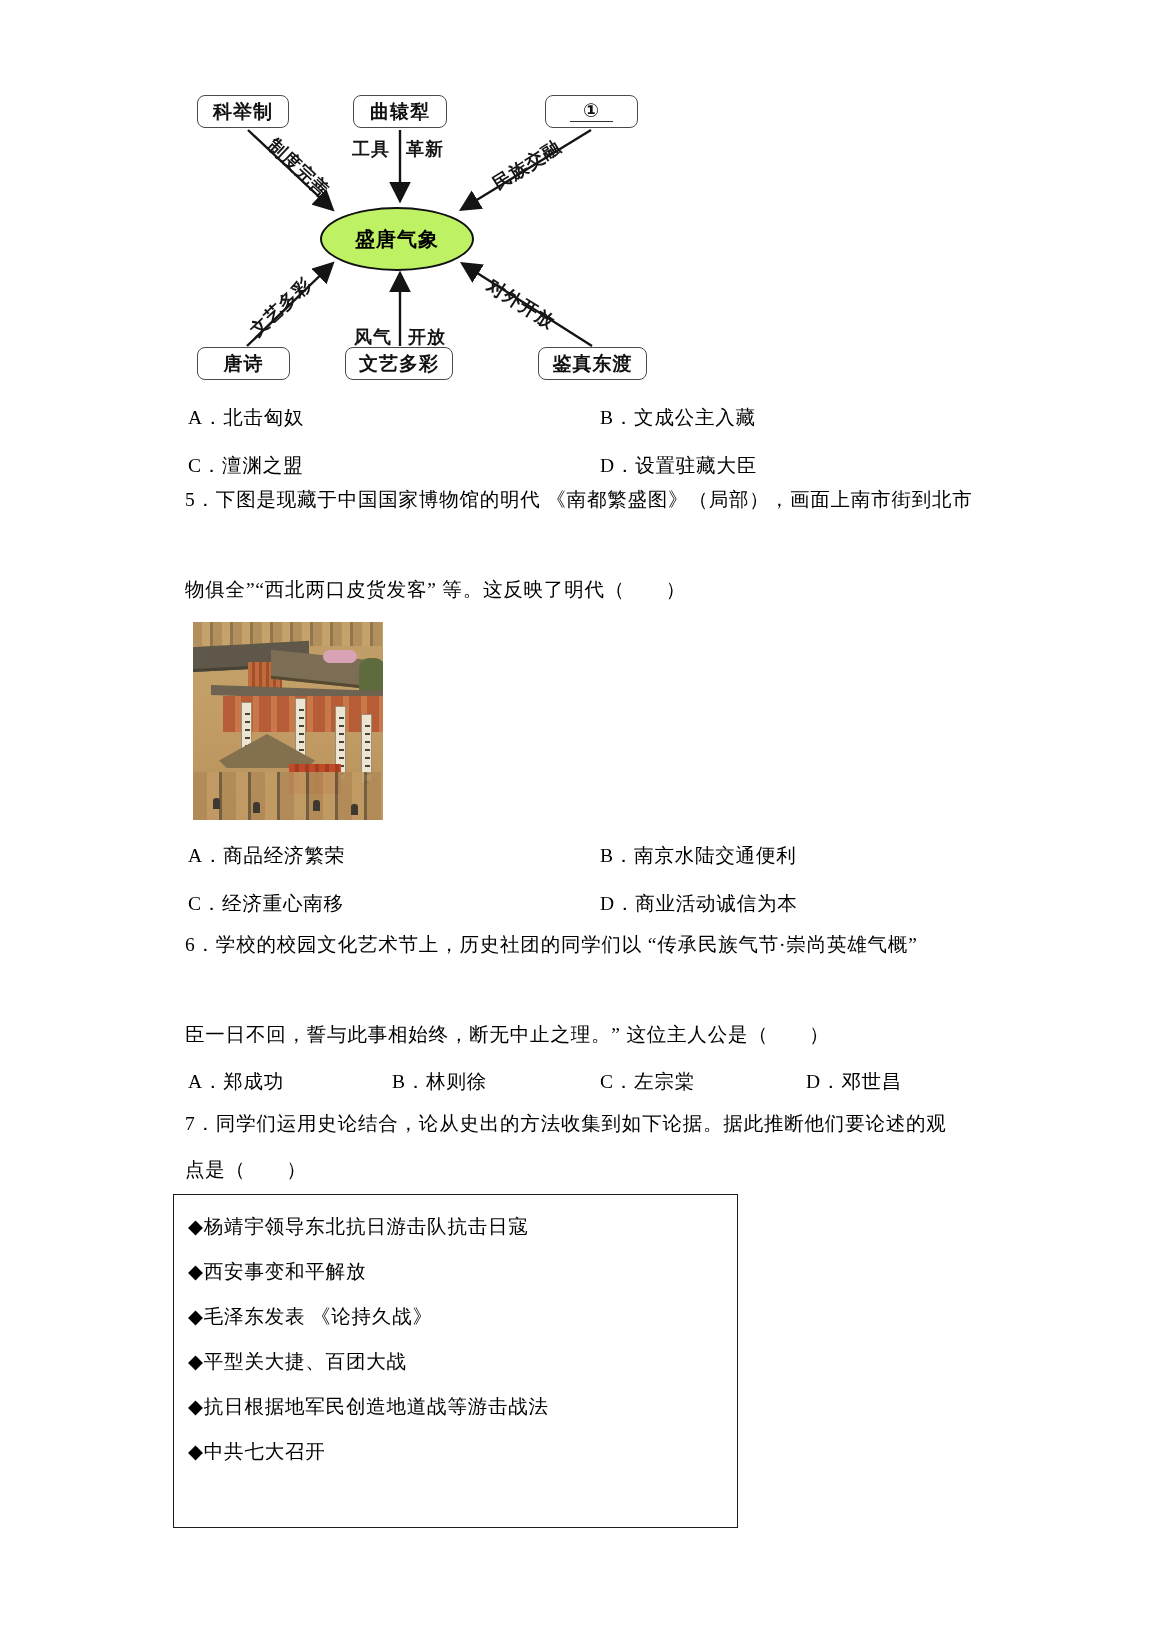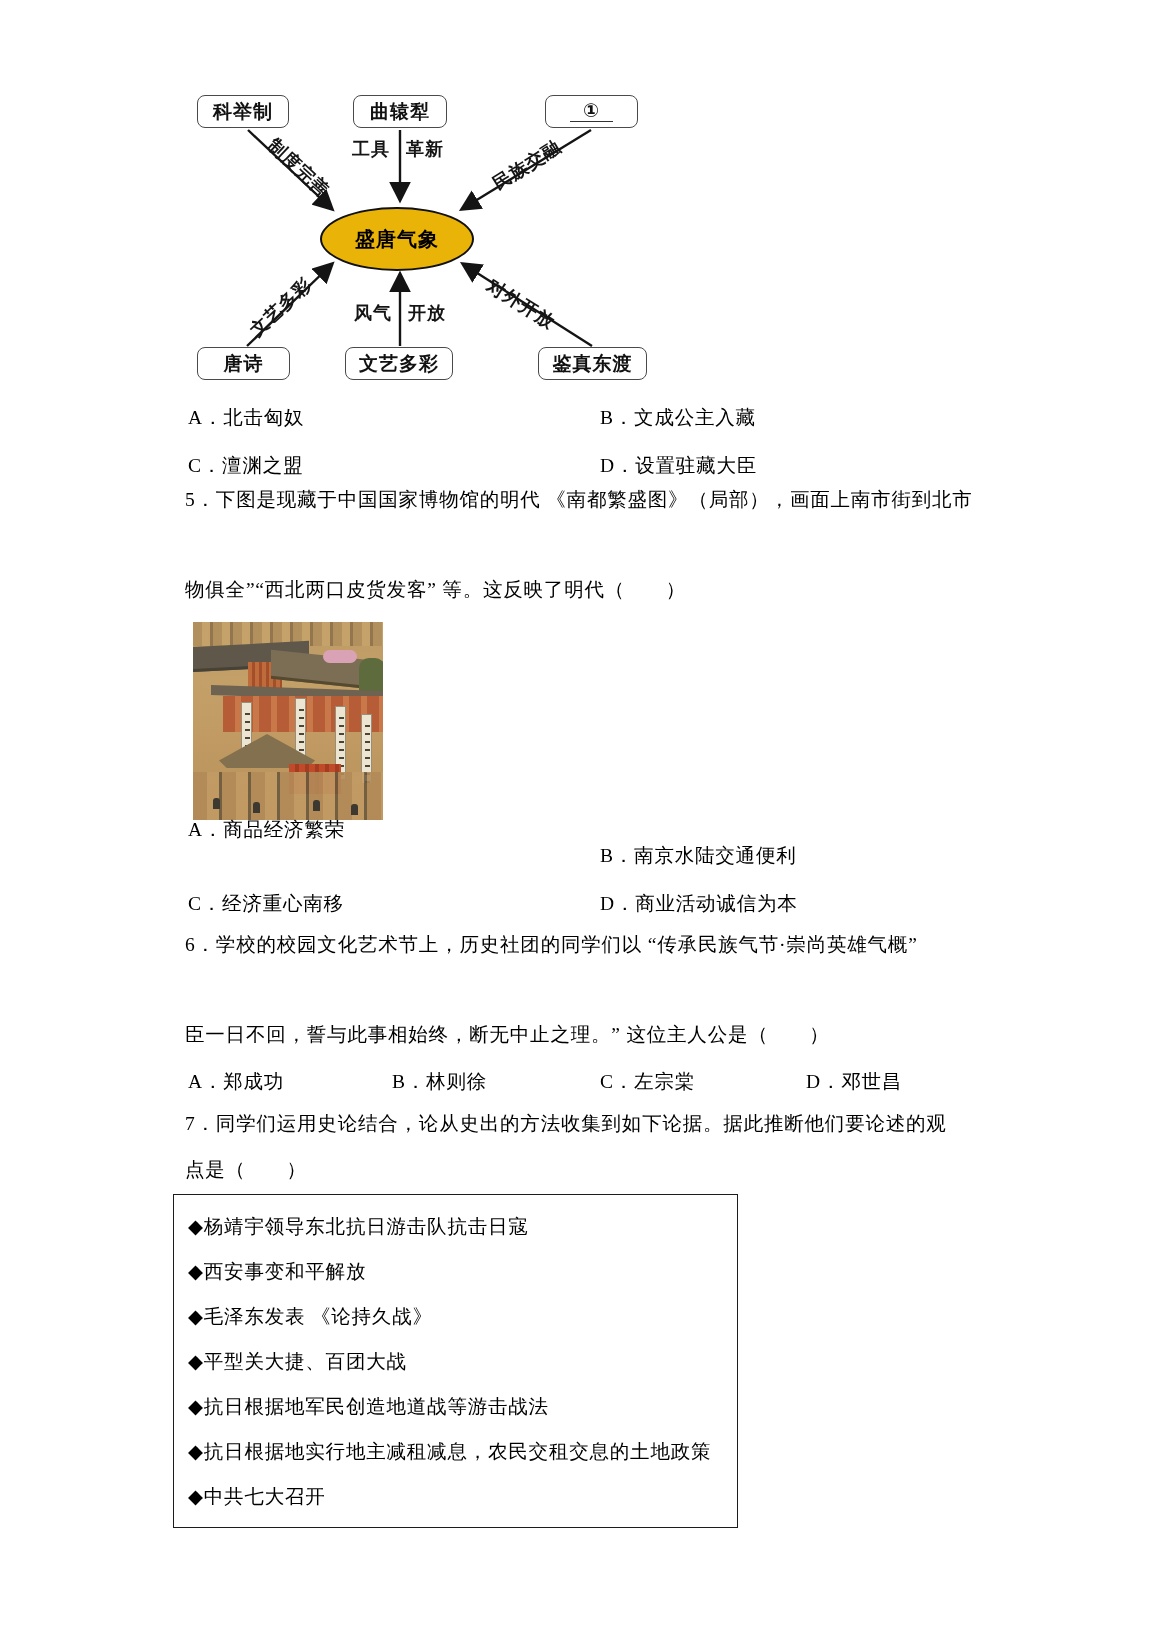--- a/index.html
+++ b/index.html
@@ -5,21 +5,21 @@
   html,body{margin:0;padding:0;background:#ffffff;}
   .page{position:relative;width:1158px;height:1638px;background:#ffffff;overflow:hidden;
         font-family:"Liberation Serif","DejaVu Serif",serif;color:#000;padding-left:36px;}
   
   .arrows{position:absolute;left:0;top:0;width:1158px;height:1638px;pointer-events:none;}
   .dbox{position:absolute;height:33px;border:1.8px solid #4a4a4a;border-radius:8px;
         background:#fff;display:flex;align-items:center;justify-content:center;
         font-family:"Liberation Sans","DejaVu Sans",sans-serif;font-weight:600;
         font-size:19px;letter-spacing:1px;color:#111;box-sizing:border-box;}
   .ellipse{position:absolute;left:320px;top:207px;width:150px;height:60px;
-        border:2.2px solid #111;border-radius:50%;background:#eab308;display:flex;
+        border:2.2px solid #111;border-radius:50%;background:#bef264;display:flex;
         align-items:center;justify-content:center;font-family:Liberation Sans, sans-serif;
         font-weight:600;font-size:20px;letter-spacing:1px;}
   .blank-line{display:inline-block;padding:0 13px 1px 13px;border-bottom:1.6px solid #333;line-height:1;}
   .elabel{position:absolute;font-family:"Liberation Sans","DejaVu Sans",sans-serif;
         font-weight:600;font-size:18px;letter-spacing:1px;color:#151515;white-space:nowrap;}
   .rot{transform-origin:center center;}
   .pair{display:flex;gap:16px;transform:translate(-50%,-50%);text-align:right;}
   
   .tline{position:absolute;left:185px;font-size:19.5px;letter-spacing:0.8px;white-space:nowrap;}
   .opt{position:absolute;font-size:19.5px;letter-spacing:0.8px;white-space:nowrap;}
@@ -90,21 +90,21 @@
 
   <div class="elabel rot" style="left:299px;top:168px;transform:translate(-50%,-50%) rotate(43deg)">制度完善</div>
   <div class="elabel rot" style="left:527px;top:165px;transform:translate(-50%,-50%) rotate(-32deg)">民族交融</div>
   <div class="elabel rot" style="left:281px;top:307px;transform:translate(-50%,-50%) rotate(-43deg)">文艺多彩</div>
   <div class="elabel rot" style="left:521px;top:304px;transform:translate(-50%,-50%) rotate(32deg)">对外开放</div>
 
   <div class="elabel pair" style="left:398px;top:149px">
     <span>工具</span>
     <span>革新</span>
   </div>
-  <div class="elabel pair" style="left:400px;top:313px">
+  <div class="elabel pair" style="left:400px;top:337px">
     <span>风气</span>
     <span>开放</span>
   </div>
 
   <div class="opt" style="left:188px;top:404px">A．北击匈奴</div>
   <div class="opt" style="left:600px;top:404px">B．文成公主入藏</div>
   <div class="opt" style="left:188px;top:452px">C．澶渊之盟</div>
   <div class="opt" style="left:600px;top:452px">D．设置驻藏大臣</div>
 
   <div class="tline" style="top:486px">5．下图是现藏于中国国家博物馆的明代 《南都繁盛图》（局部），画面上南市街到北市</div>
@@ -125,21 +125,21 @@
     <div class="p-banner" style="left:168px;top:92px;height:70px"></div>
     <div class="p-hut"></div>
     <div class="p-stall"></div>
     <div class="p-ground"></div>
     <div class="p-f" style="left:20px;top:176px"></div>
     <div class="p-f" style="left:60px;top:180px"></div>
     <div class="p-f" style="left:120px;top:178px"></div>
     <div class="p-f" style="left:158px;top:182px"></div>
   </div>
 
-  <div class="opt" style="left:188px;top:816px">A．商品经济繁荣</div>
+  <div class="opt" style="left:188px;top:842px">A．商品经济繁荣</div>
   <div class="opt" style="left:600px;top:842px">B．南京水陆交通便利</div>
   <div class="opt" style="left:188px;top:890px">C．经济重心南移</div>
   <div class="opt" style="left:600px;top:890px">D．商业活动诚信为本</div>
 
   <div class="tline" style="top:931px">6．学校的校园文化艺术节上，历史社团的同学们以 “传承民族气节·崇尚英雄气概”</div>
   <div class="tline" style="top:1021px">臣一日不回，誓与此事相始终，断无中止之理。” 这位主人公是（　　）</div>
 
   <div class="opt" style="left:188px;top:1068px">A．郑成功</div>
   <div class="opt" style="left:392px;top:1068px">B．林则徐</div>
   <div class="opt" style="left:600px;top:1068px">C．左宗棠</div>
@@ -147,17 +147,16 @@
 
   <div class="tline" style="top:1110px">7．同学们运用史论结合，论从史出的方法收集到如下论据。据此推断他们要论述的观</div>
   <div class="tline" style="top:1156px">点是（　　）</div>
 
   <div class="ebox">
     <div class="evline">◆杨靖宇领导东北抗日游击队抗击日寇</div>
     <div class="evline">◆西安事变和平解放</div>
     <div class="evline">◆毛泽东发表 《论持久战》</div>
     <div class="evline">◆平型关大捷、百团大战</div>
     <div class="evline">◆抗日根据地军民创造地道战等游击战法</div>
-    <div class="evline">◆抗日根据地实行地主减租减息，农民交租交息的土地政策</div>
     <div class="evline">◆中共七大召开</div>
   </div>
 
 </div>
 
 </body></html>

